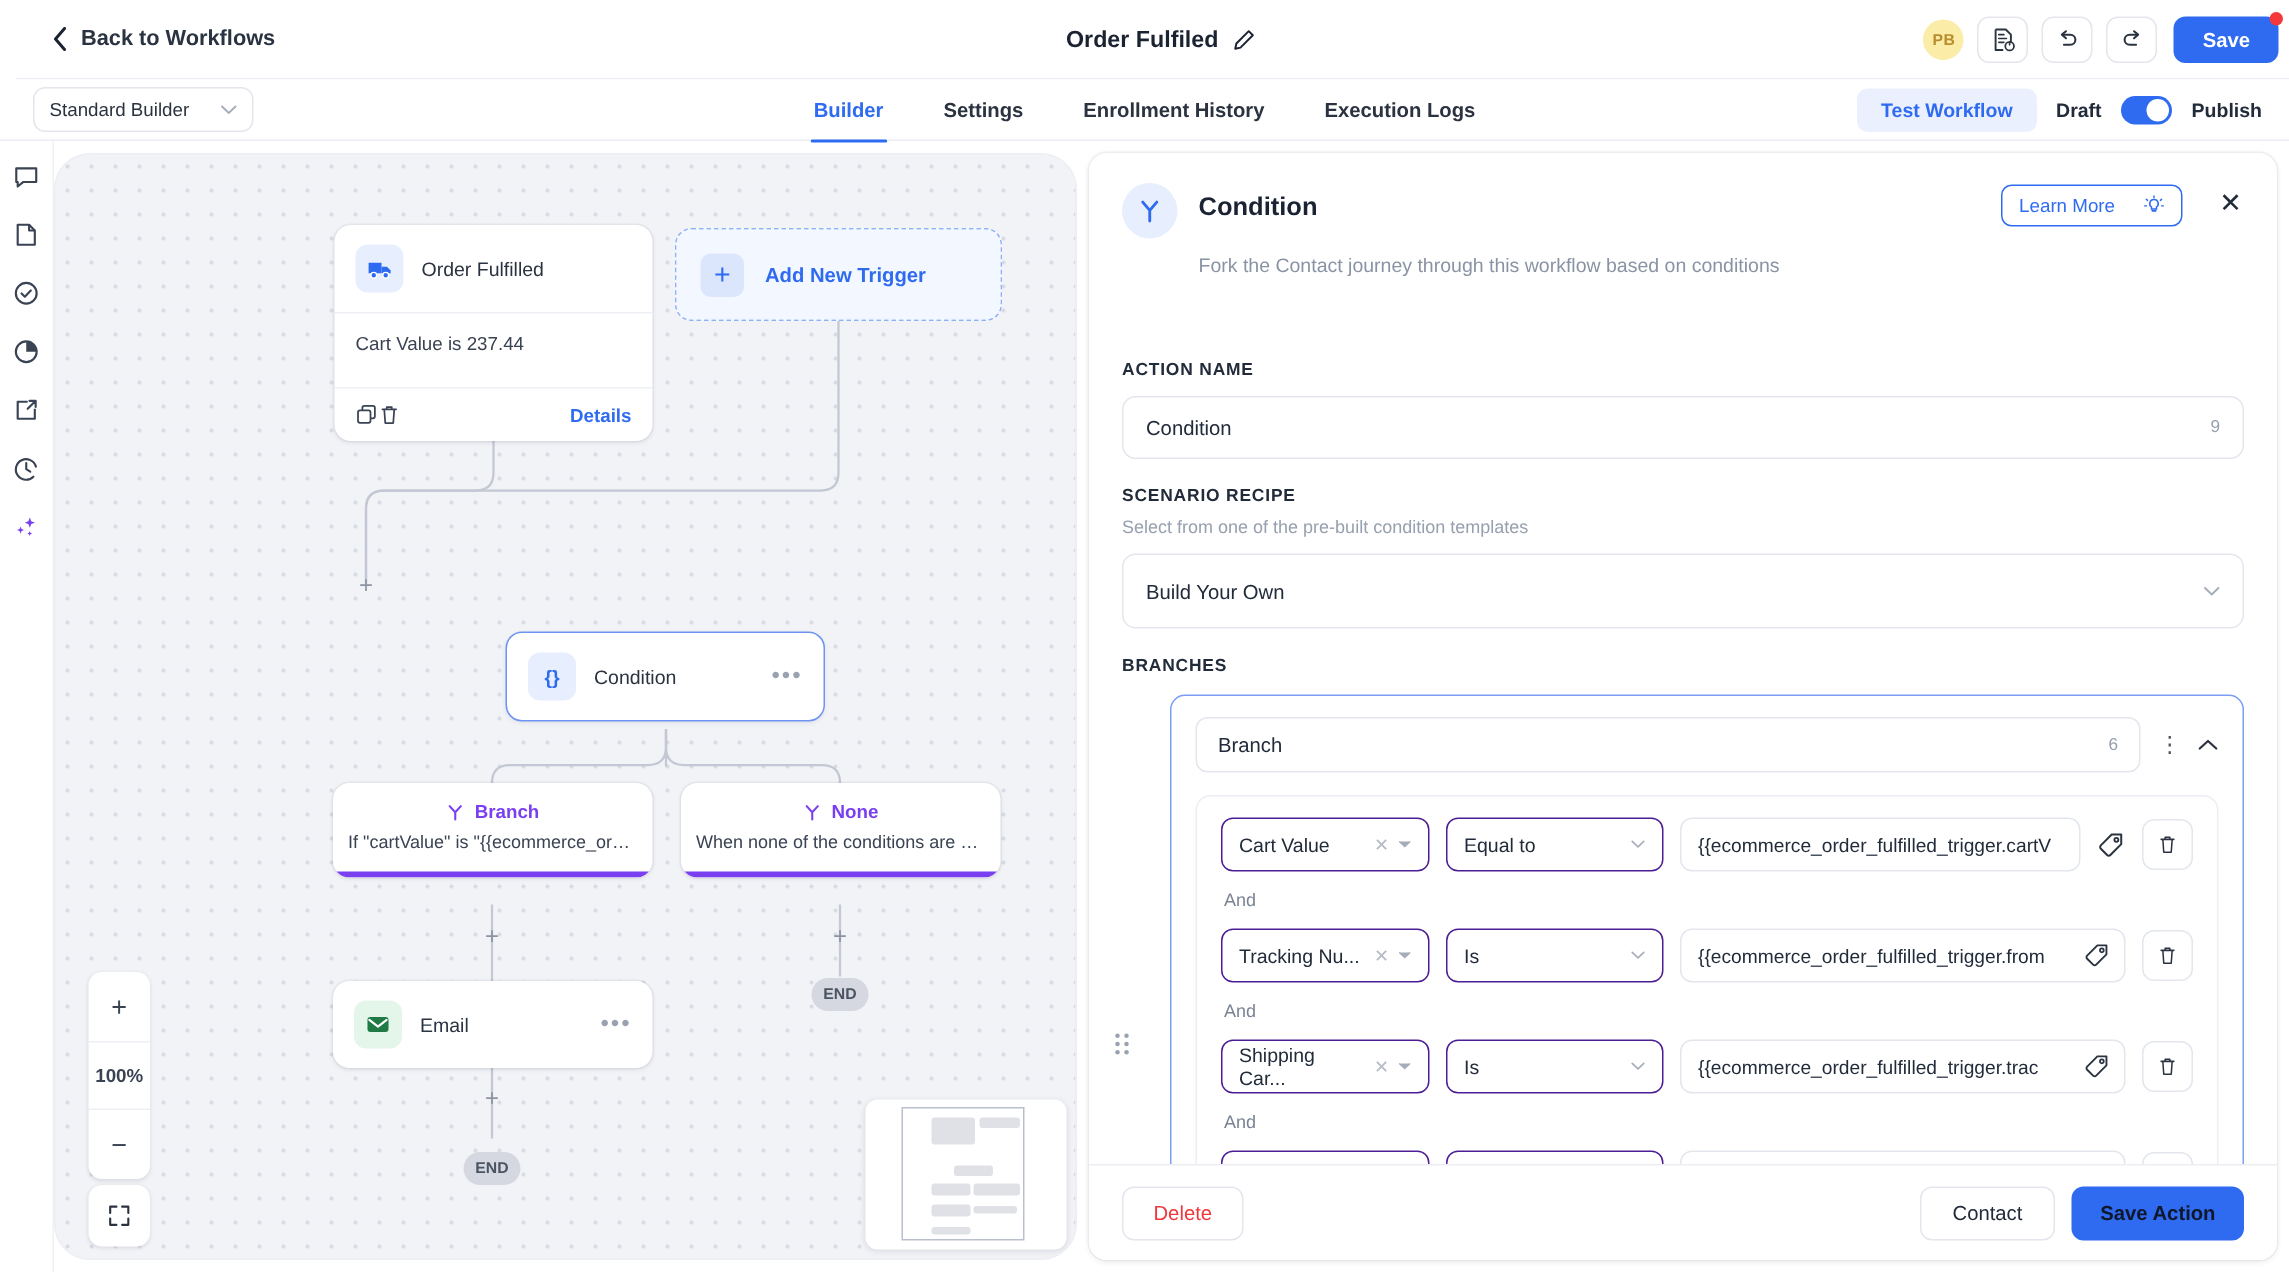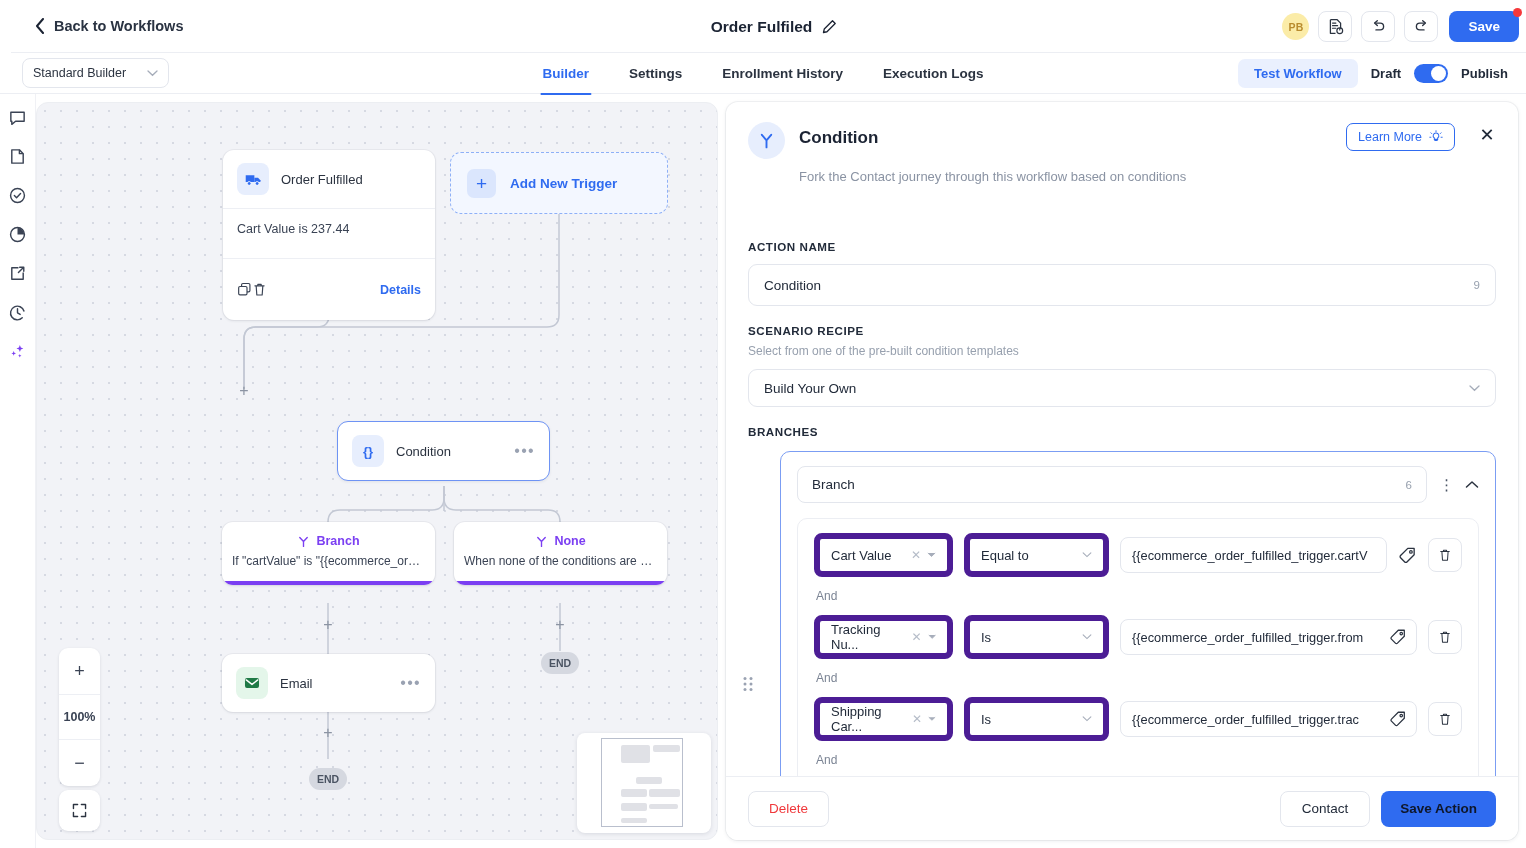--- a/index.html
+++ b/index.html
@@ -107,21 +107,21 @@
     position: absolute; left: 0; top: 94px; width: 36px; height: 754px;
     background: #fff; display: flex; flex-direction: column;
     align-items: center; padding-top: 14px; gap: 20px;
     border-right: 1px solid #f0f1f5;
   }
   .rail-ico { width: 19px; height: 19px; cursor: pointer; }
 
   
   .canvas {
     position: absolute; left: 36px; top: 102px; width: 682px; height: 738px;
-    border-radius: 12px; overflow: hidden;
+    border-radius: 24px; overflow: hidden;
     background-color: #f2f3f7;
     background-image: radial-gradient(#d6d9e2 1.1px, transparent 1.1px);
     background-size: 16px 16px;
     border: 1px solid #eceef2;
   }
   .node {
     position: absolute; background: #fff; border-radius: 11px;
     box-shadow: 0 1px 3px rgba(23,33,60,.09), 0 0 0 1px rgba(23,33,60,.04);
   }
   .node-hdr { display: flex; align-items: center; gap: 12px; padding: 13px 14px; }
@@ -132,21 +132,21 @@
   .node-title { font-size: 13px; color: #2b3340; }
 
   
   #trigger-node { left: 186px; top: 47px; width: 212px; }
   #trigger-node .node-icon-box { background: #e7eefd; }
   .trig-body {
     border-top: 1px solid #edeff4; padding: 13px 14px 22px;
     font-size: 12.5px; color: #3a4354;
   }
   .trig-foot {
-    border-top: 1px solid #edeff4; padding: 23px 14px;
+    border-top: 1px solid #edeff4; padding: 10px 14px;
     display: flex; align-items: flex-end; 
   }
   .trig-foot .spacer { flex: 1; }
   .details-link { font-size: 12.5px; font-weight: 600; color: #2f6bf0; cursor: pointer; }
 
   
   #add-trigger {
     position: absolute; left: 413px; top: 49px; width: 218px; height: 62px;
     border: 1.6px dashed #8eb0f7; border-radius: 11px; background: #f3f7ff;
     display: flex; align-items: center; gap: 14px; padding-left: 16px; cursor: pointer;
@@ -242,21 +242,21 @@
   .cond-avatar {
     width: 37px; height: 37px; border-radius: 50%; background: #e7eefd;
     display: flex; align-items: center; justify-content: center; flex-shrink: 0;
   }
   .p-title { font-size: 17px; font-weight: 600; color: #1b2333; margin-top: 6px; }
   .p-desc { font-size: 13px; color: #8a93a3; margin: 10px 0 0 51px; }
   .learn-more {
     position: absolute; right: 63px; top: 21px;
     border: 1.3px solid #2f6bf0; border-radius: 7px; color: #2f6bf0;
     font-size: 12.5px; font-weight: 500; padding: 6px 11px;
-    display: flex; align-items: center; gap: 7px; cursor: pointer;
+    display: flex; align-items: center; gap: 19px; cursor: pointer;
   }
   .close-x {
     position: absolute; right: 22px; top: 24px; width: 18px; height: 18px;
     cursor: pointer; color: #222b3a; font-size: 18px; line-height: 18px; text-align: center;
   }
   .p-body {
     position: absolute; left: 0; top: 120px; right: 0; bottom: 64px;
     padding: 0 22px; overflow: hidden;
   }
   .sec-label {
@@ -264,21 +264,21 @@
     letter-spacing: .55px; margin-top: 18px;
   }
   .sec-sub { font-size: 12px; color: #97a0ae; margin-top: 7px; }
   .txt-field {
     margin-top: 11px; height: 42px; border: 1px solid #e3e6ed; border-radius: 9px;
     display: flex; align-items: center; padding: 0 15px;
     font-size: 13.5px; color: #222b3a; background: #fff; cursor: text;
   }
   .txt-field .count { margin-left: auto; font-size: 11.5px; color: #97a0ae; }
   .sel-field {
-    margin-top: 11px; height: 38px; border: 1px solid #e3e6ed; border-radius: 9px;
+    margin-top: 11px; height: 50px; border: 1px solid #e3e6ed; border-radius: 9px;
     display: flex; align-items: center; padding: 0 15px;
     font-size: 13.5px; color: #222b3a; background: #fff; cursor: pointer;
   }
   .sel-field .chev { margin-left: auto; }
 
   
   .branch-box {
     margin-top: 13px; margin-left: 32px; border: 1.4px solid #7b9df3;
     border-radius: 10px; padding: 14px 16px 16px; position: relative;
     background: #fff;
@@ -296,21 +296,21 @@
   .branch-name .count { margin-left: auto; font-size: 11.5px; color: #97a0ae; }
   .kebab { color: #4a5464; font-size: 15px; line-height: 5px; width: 14px; text-align: center; cursor: pointer; }
   .caret-up { cursor: pointer; }
 
   .cond-inner {
     margin-top: 15px; border: 1px solid #eceef3; border-radius: 10px;
     padding: 14px 16px 10px;
   }
   .cond-row { display: flex; align-items: center; gap: 11px; }
   .c-sel {
-    height: 36px; border: 6px solid #4c1d95; border-radius: 8px;
+    height: 36px; border: 1px solid #4c1d95; border-radius: 8px;
     display: flex; align-items: center; padding: 16px 11px; gap: 6px;
     font-size: 13px; color: #222b3a; background: #fff; cursor: pointer;
   }
   .c-sel.field { width: 139px; }
   .c-sel.op { width: 145px; }
   .c-sel .x { margin-left: auto; color: #b5bcc8; font-size: 12px; }
   .c-val {
     flex: 1; height: 36px; border: 1px solid #e3e6ed; border-radius: 8px;
     display: flex; align-items: center; padding: 0 9px 0 11px;
     font-size: 12.8px; color: #222b3a; background: #fff;

